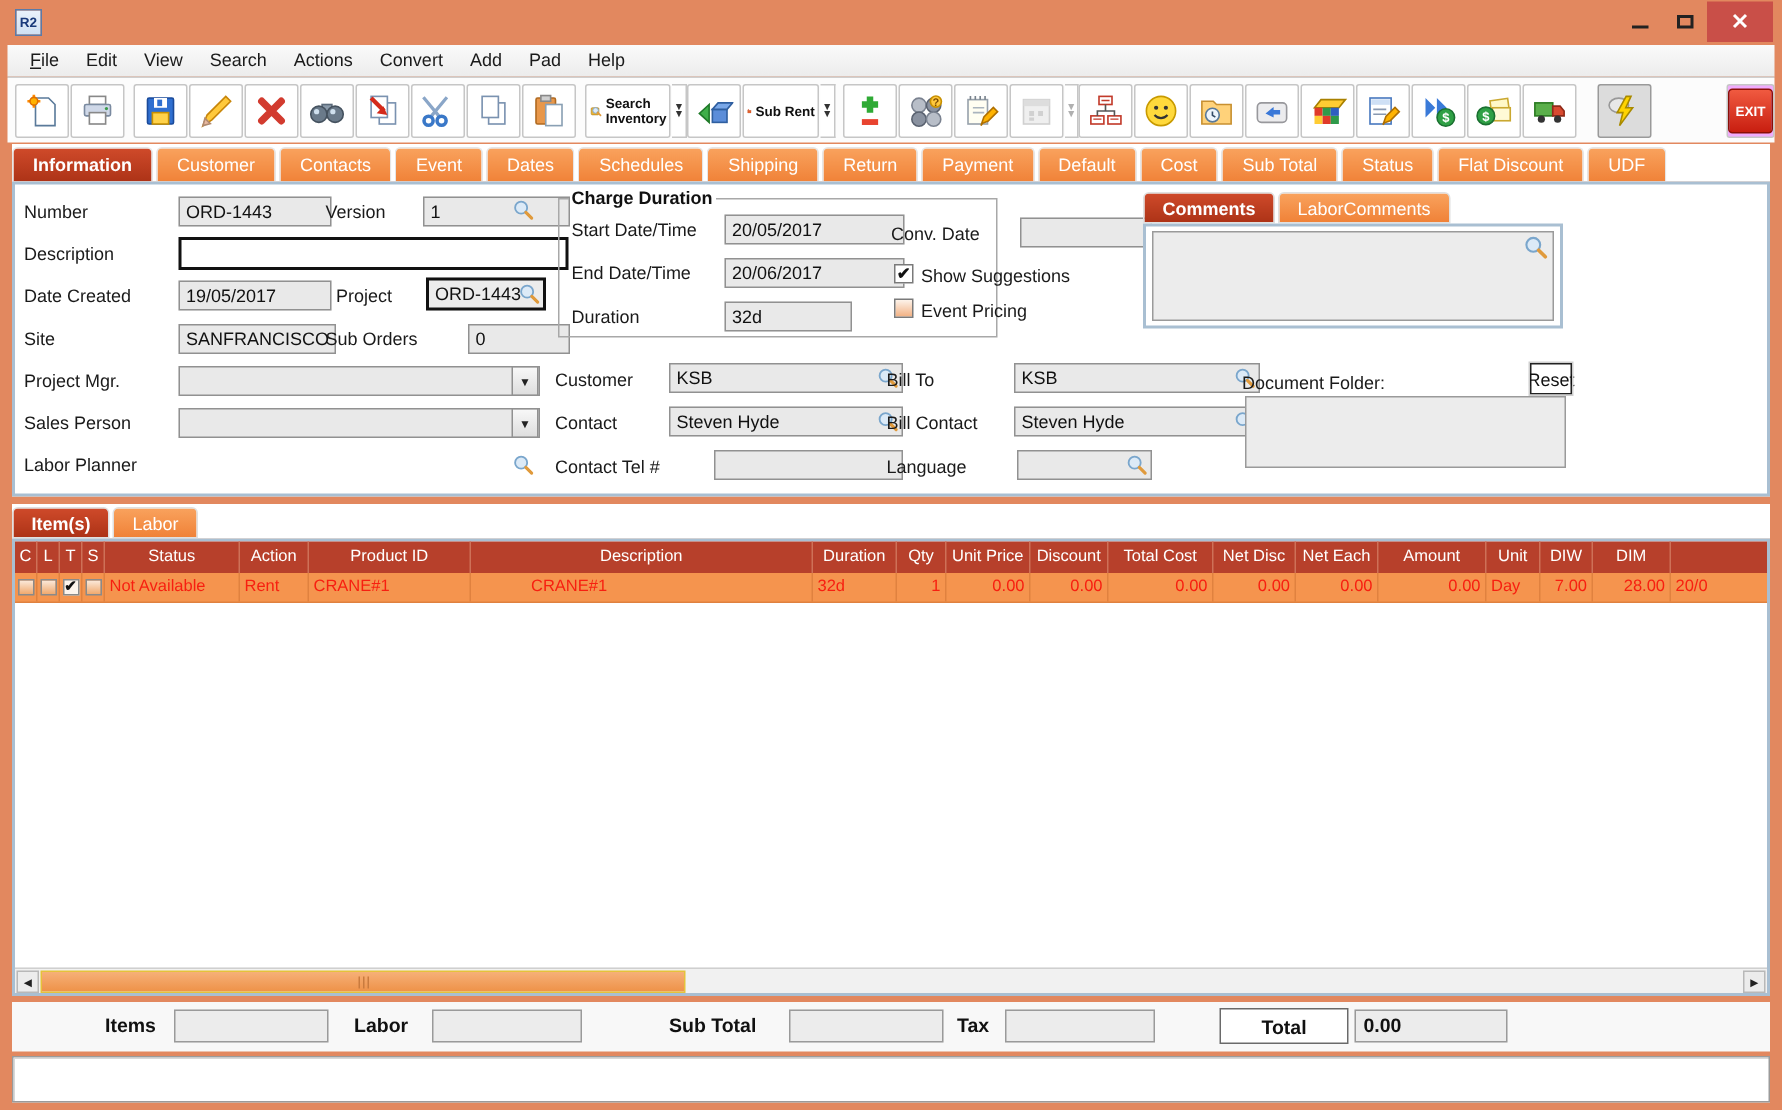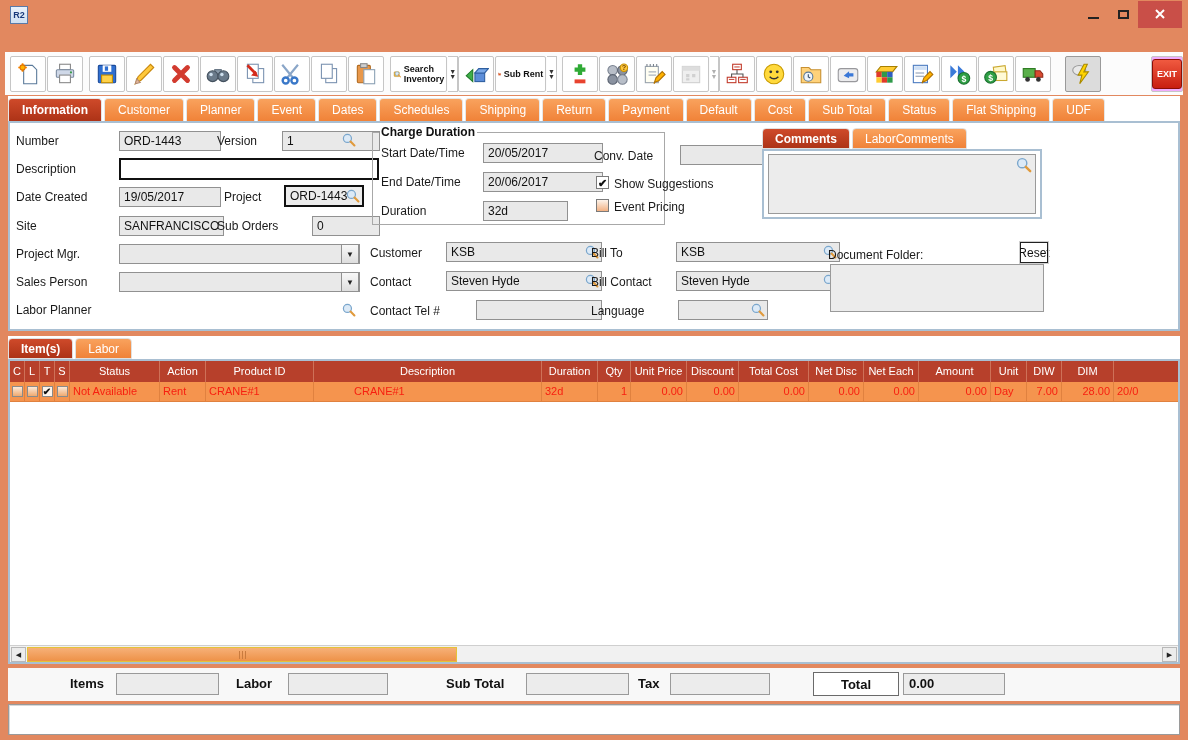--- a/index.html
+++ b/index.html
@@ -103,20 +103,31 @@
           <span class="maxglyph"></span>
         </div>
       <div class="wbtn close">
         <svg width="12" height="12" viewBox="0 0 12 12">
             <path d="M2 2l8 8M10 2l-8 8" stroke="#fff" stroke-width="2"></path>
           </svg>
       </div>
     </div>
   </div>
 
+  <div class="menubar">
+    <span class="mitem mn">File</span>
+    <span class="mitem">Edit</span>
+    <span class="mitem">View</span>
+    <span class="mitem">Search</span>
+    <span class="mitem">Actions</span>
+    <span class="mitem">Convert</span>
+    <span class="mitem">Add</span>
+    <span class="mitem">Pad</span>
+    <span class="mitem">Help</span>
+  </div>
 
   <div class="toolbar">
     <div class="tbtn">
         <svg viewBox="0 0 24 24">
           <path d="M8 4h8l4 4v13H8z" fill="#fff" stroke="#5a7a9a"></path>
           <path d="M7 2v8M3 6h8" stroke="#ff8a00" stroke-width="1.6"></path>
           <circle cx="7" cy="6" r="2.4" fill="#ffb300" stroke="#e07000"></circle>
         </svg>
       </div>
     <div class="tbtn">
@@ -335,32 +346,32 @@
       </div>
     <div class="tsep3"></div>
     <div class="exitbtn">
         <span class="exitcore">EXIT</span>
       </div>
   </div>
 
   <div class="tabsband">
     <span class="tab active">Information</span>
     <span class="tab">Customer</span>
-    <span class="tab">Planner</span>
+    <span class="tab">Contacts</span>
     <span class="tab">Event</span>
     <span class="tab">Dates</span>
     <span class="tab">Schedules</span>
     <span class="tab">Shipping</span>
     <span class="tab">Return</span>
     <span class="tab">Payment</span>
     <span class="tab">Default</span>
     <span class="tab">Cost</span>
     <span class="tab">Sub Total</span>
     <span class="tab">Status</span>
-    <span class="tab">Flat Shipping</span>
+    <span class="tab">Flat Discount</span>
     <span class="tab">UDF</span>
   </div>
 
   <div class="mainpanel">
     <span class="lbl" style="left:6px;top:11px">Number</span>
     <div class="field f-gray" style="left:89px;top:8px;width:102px">ORD-1443</div>
     <span class="lbl" style="left:207px;top:11px">Version</span>
     <div class="field f-gray" style="left:252px;top:8px;width:98px">1</div>
     <span class="mag" style="left:332px;top:10px"><svg width="14" height="14" viewBox="0 0 16 16">
           <circle cx="6.2" cy="6.2" r="4.6" fill="#dceaf7" stroke="#7aa6cc" stroke-width="1.4"></circle>

